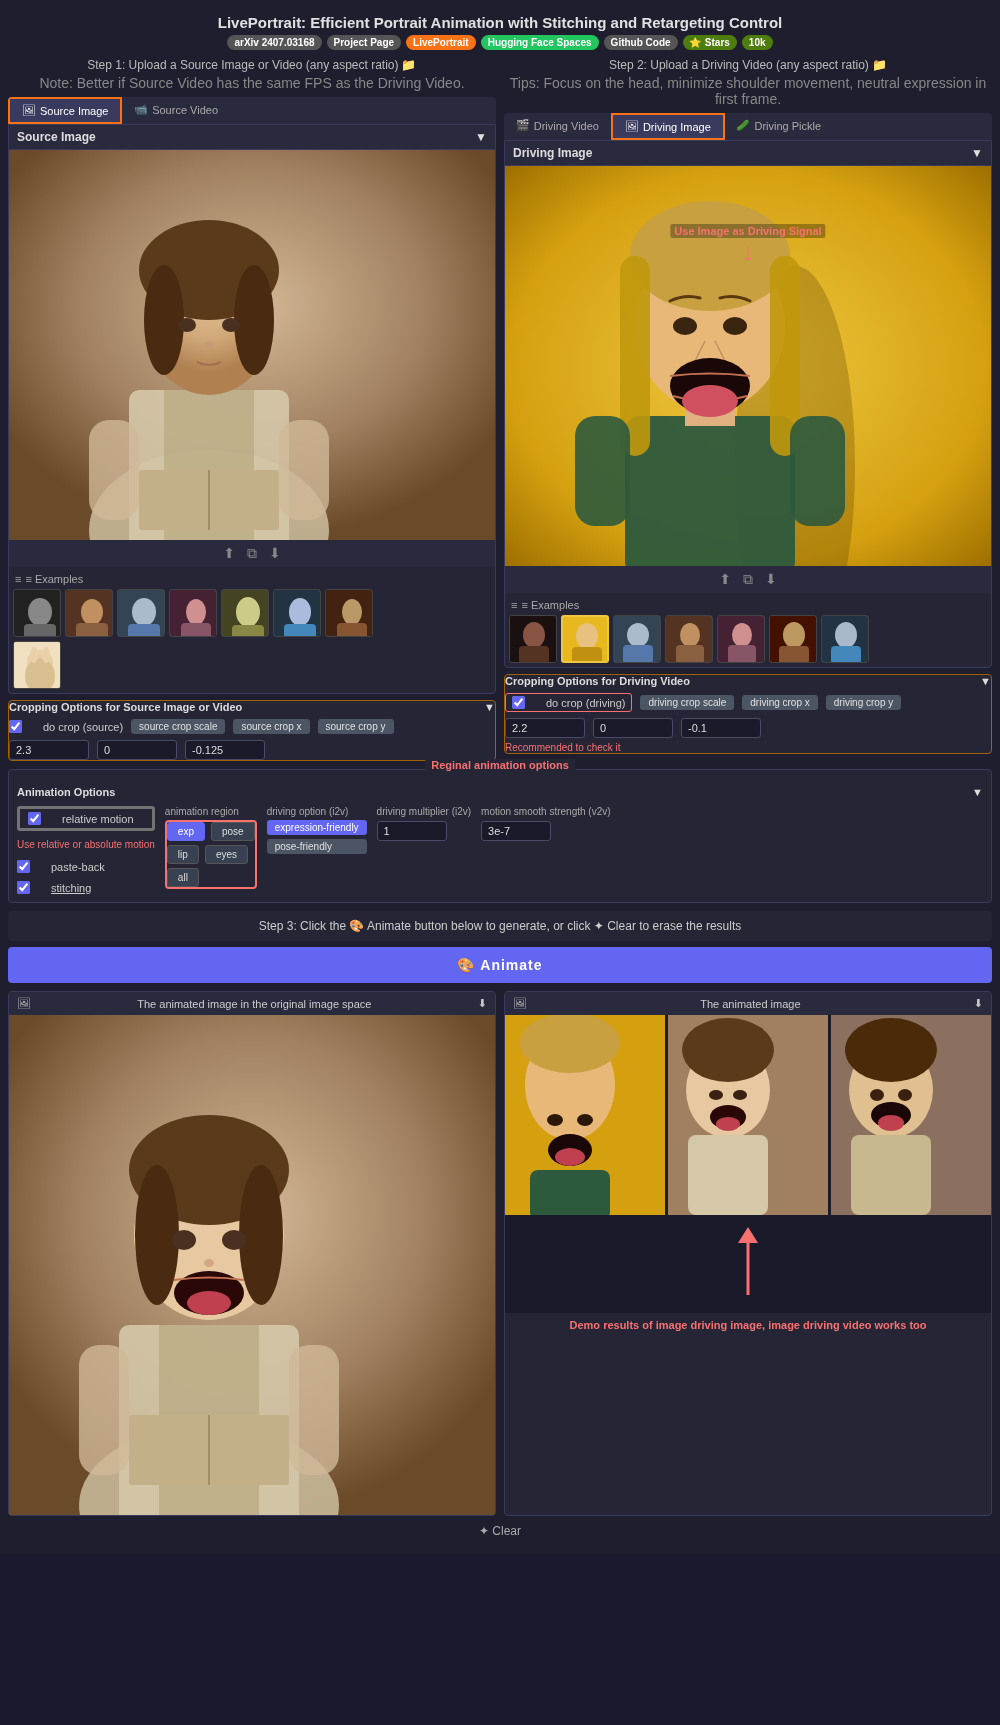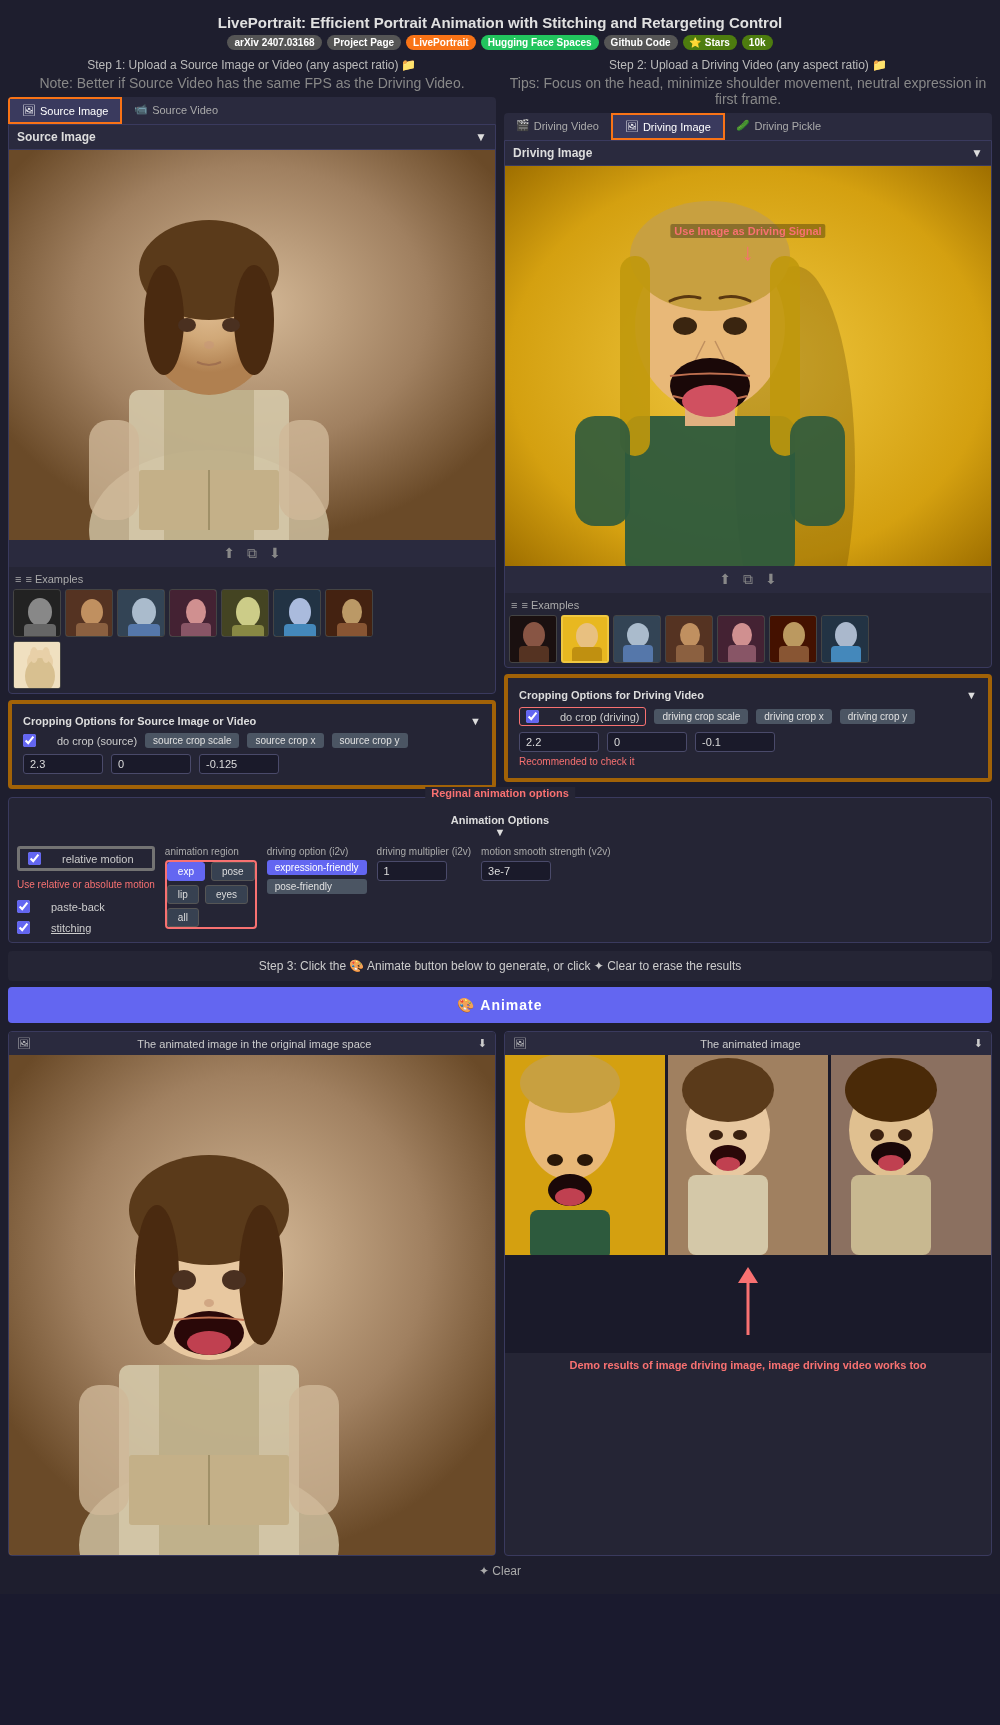--- a/index.html
+++ b/index.html
@@ -186,23 +186,23 @@
       height: 52px;
       background: #333;
       border-radius: 3px;
       overflow: hidden;
       cursor: pointer;
       border: 1px solid #444;
     }
 
     .crop-section {
       background: #252535;
-      border: 4px solid #a16207;
+      border: 1px solid #a16207;
       border-radius: 4px;
-      padding: 11px;
+      padding: 0;
       margin-top: 6px;
     }
 
     .crop-header {
       display: flex;
       justify-content: space-between;
       align-items: center;
       font-size: 11px;
       color: #ddd;
       margin-bottom: 6px;
@@ -926,21 +926,21 @@
         <div class="recommended-text">Recommended to check it</div>
       </div>
     </div>
   </div>
 
   
   <div class="animation-section section-full" style="position:relative; margin-top:8px;">
     <div style="position:absolute; top:-10px; left:50%; transform:translateX(-50%); z-index:2;">
       <span class="regional-label">Reginal animation options</span>
     </div>
-    <div class="animation-header" style="margin-top:8px;flex-direction:column;">
+    <div class="animation-header" style="margin-top:8px;">
       <span>Animation Options</span>
       <span>▼</span>
     </div>
     <div class="anim-row">
 
       <div class="anim-box">
         <label class="checkbox-label" style="border:3px solid #737373; padding:3px 8px; border-radius:3px;">
           <input type="checkbox" checked="" style="">
           <span>relative motion</span>
         </label>

